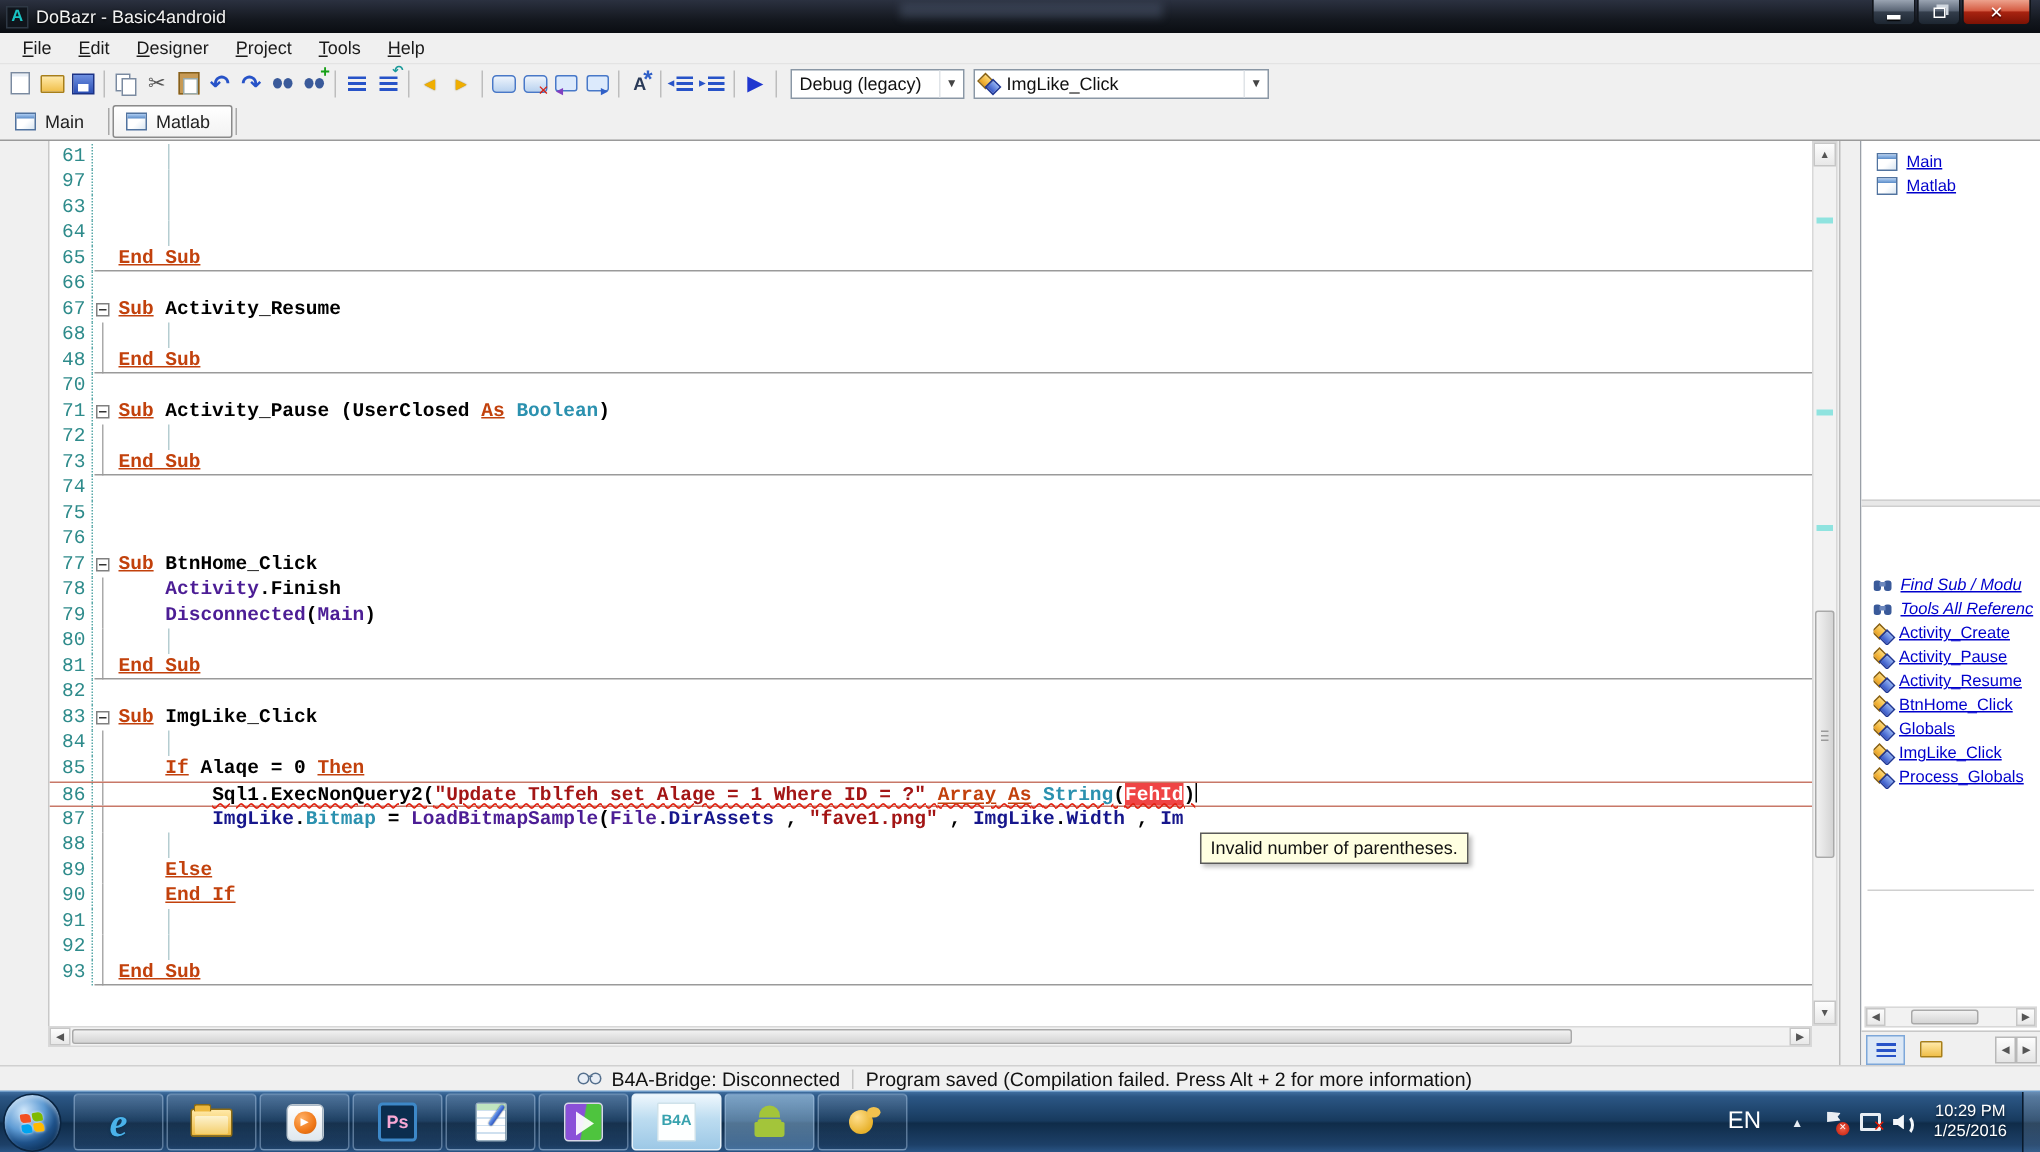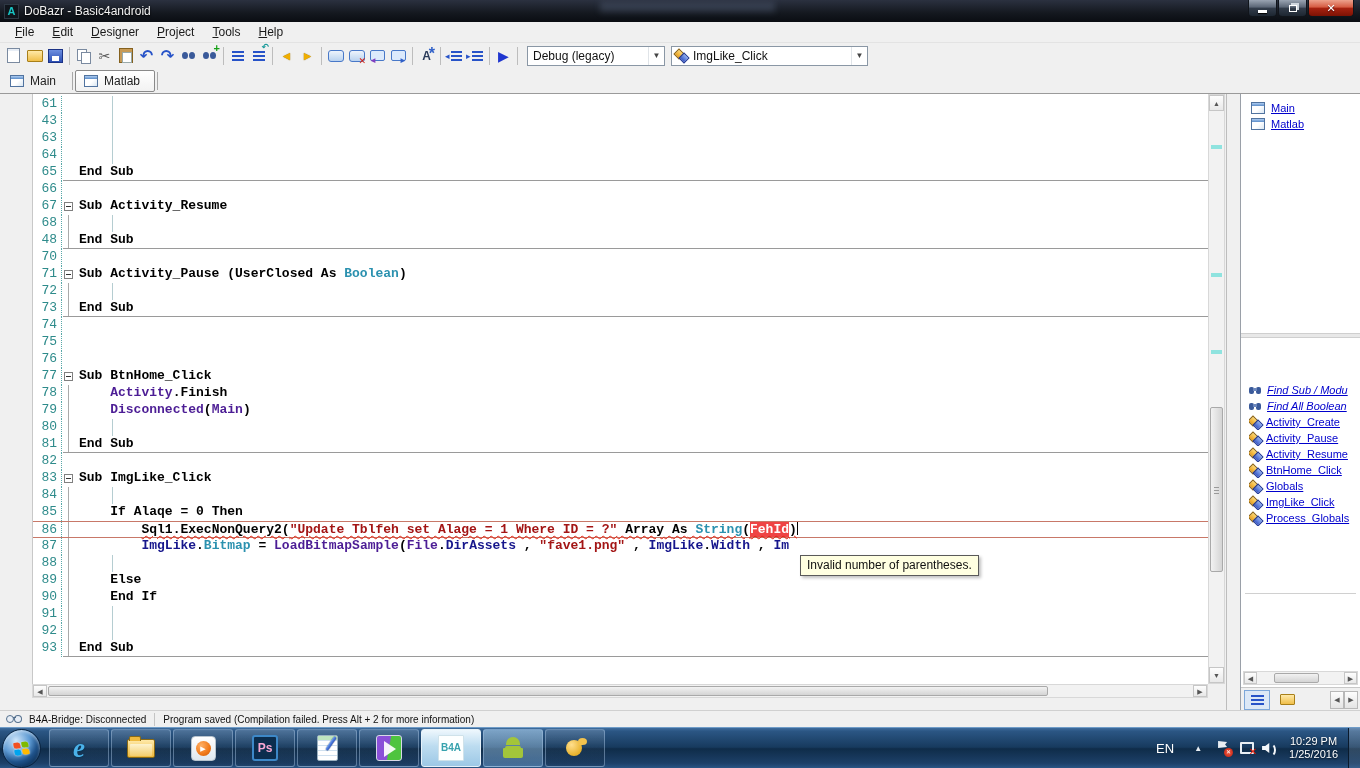--- a/index.html
+++ b/index.html
@@ -58,21 +58,21 @@
   .i-uncomment::after{content:"\25BA";position:absolute;right:1px;bottom:0;color:#3060c8;font-size:8px;}
   .i-font::before{content:"A";font:bold 12px/12px "Liberation Sans",sans-serif;color:#2a3a58;}
   .i-font::after{content:"*";position:absolute;right:1px;top:-1px;color:#3060c8;font-weight:bold;}
   .i-outdent::before,.i-indent::before{content:"";width:11px;height:10px;background:repeating-linear-gradient(#2753c8 0 2px,transparent 2px 4px);margin-left:4px;}
   .i-outdent::after{content:"\25C2";position:absolute;left:0;color:#2753c8;font-size:9px;}
   .i-indent::after{content:"\25B8";position:absolute;left:0;color:#2753c8;font-size:9px;}
   .i-run::before{content:"\25B6";color:#1f36cf;font-size:14px;}
   .combo{height:20px;border:1px solid #8a97a5;background:#fff;display:flex;align-items:center;font-size:12px;color:#111;margin-left:6px;position:relative;}
   .combo .val{flex:1;padding-left:5px;white-space:nowrap;overflow:hidden;}
   .combo .drop{width:16px;height:100%;display:flex;align-items:center;justify-content:center;color:#444;font-size:8px;border-left:1px solid #e0e4e8;}
-  .combo.build{width:138px;} .combo.subsel{width:197px;}
+  .combo.build{width:116px;} .combo.subsel{width:197px;}
   .icon-sub{width:13px;height:13px;position:relative;display:inline-block;flex:0 0 13px;margin-left:3px;}
   .icon-sub::before{content:"";position:absolute;left:0px;top:1px;width:6px;height:6px;background:linear-gradient(#ffd870,#e8a020);border:1px solid #8a6212;transform:rotate(45deg);}
   .icon-sub::after{content:"";position:absolute;right:0px;bottom:0px;width:6px;height:6px;background:linear-gradient(#8fb0f2,#3656c6);border:1px solid #1e3694;transform:rotate(45deg);}
 
   
   .tabrow{position:absolute;left:0;top:68px;width:100%;height:25px;background:#f0f0f0;display:flex;align-items:flex-end;padding-left:2px;}
   .tab{height:22px;display:flex;align-items:center;padding:0 14px 0 8px;font-size:12px;color:#222;margin-bottom:1px;}
   .tab.active{border:1px solid #8a8a8a;background:linear-gradient(#ffffff,#f2f2f2);border-radius:2px;}
   .tab-sep{width:1px;height:18px;background:#a8a8a8;margin:0 2px 3px 2px;}
   .icon-win{width:14px;height:12px;border:1px solid #51739f;background:linear-gradient(135deg,#ffffff 55%,#d9e6f2);margin-right:6px;flex:0 0 14px;}
@@ -84,21 +84,21 @@
   .crow{display:flex;height:17px;line-height:16px;position:relative;}
   .crow.cur{border-top:1px solid #c87868;border-bottom:1px solid #c87868;line-height:14px;}
   .crow.sep::after{content:"";position:absolute;left:30px;right:0;bottom:0;border-bottom:1px solid #9a9a9a;}
   .ln{width:28px;text-align:right;padding-right:4px;color:#2e8b8b;font:13px/16px "Liberation Mono","DejaVu Sans Mono",monospace;flex:0 0 28px;}
   .fold{width:14px;flex:0 0 14px;position:relative;border-left:1px dotted #58a8a8;}
   .fbox{position:absolute;left:2px;top:4px;width:9px;height:9px;border:1px solid #808080;background:#fff;}
   .fbox::after{content:"";position:absolute;left:1px;right:1px;top:3px;border-top:1px solid #333;}
   .gline{position:absolute;left:6px;top:0;bottom:0;width:1px;background:#aaa;}
   .ct{font:bold 13px/16px "Liberation Mono","DejaVu Sans Mono",monospace;white-space:pre;position:relative;padding-left:4px;flex:1;color:#000;}
   .ig{position:absolute;left:37px;top:0;bottom:0;width:1px;background:#b5cdd1;}
-  .tk-k{color:#000000;} .tk-t{color:#2b91af;} .tk-o{color:#4c1d95;} .tk-s{color:#a31515;} .tk-n{color:#16168c;} .tk-p{color:#000;}
+  .tk-k{color:#c2410c;text-decoration:underline;} .tk-t{color:#2b91af;} .tk-o{color:#4c1d95;} .tk-s{color:#a31515;} .tk-n{color:#16168c;} .tk-p{color:#000;}
   .tk-sel{background:#ef4444;color:#fff;}
   .sq{text-decoration:underline;text-decoration-style:wavy;text-decoration-color:#e02010;text-decoration-thickness:1px;text-underline-offset:2px;}
   .caret{display:inline-block;width:1.5px;height:13px;background:#000;vertical-align:-2px;}
   .tooltip{position:absolute;left:800px;top:461px;background:#ffffe1;border:1px solid #5a5a5a;padding:2px 6px 3px 6px;font-size:12px;color:#111;white-space:nowrap;box-shadow:2px 2px 3px rgba(0,0,0,.25);z-index:30;}
 
   
   .vsb{position:absolute;left:1208px;top:0;width:17px;height:590px;background:#f2f2f2;border:1px solid #d8d8d8;}
   .sb-btn{position:absolute;left:0;width:15px;height:16px;background:linear-gradient(#fdfdfd,#e8e8e8);border:1px solid #c6c6c6;color:#555;font-size:7px;text-align:center;line-height:15px;}
   .vsb .up{top:0;} .vsb .down{bottom:0;}
   .vsb-thumb{position:absolute;left:1px;top:312px;width:13px;height:165px;background:linear-gradient(90deg,#f2f2f2,#d4d4d4);border:1px solid #a9a9a9;border-radius:2px;}
@@ -132,21 +132,21 @@
   .rp-hsb .thumb{position:absolute;left:30px;top:1px;width:45px;height:10px;background:linear-gradient(#f2f2f2,#d4d4d4);border:1px solid #a9a9a9;border-radius:2px;}
   .rp-bottom{position:absolute;left:1241px;top:593px;width:119px;height:24px;background:#f0f0f0;display:flex;align-items:center;padding-left:3px;border-top:1px solid #c8c8c8;}
   .rb-btn{width:26px;height:20px;display:flex;align-items:center;justify-content:center;margin-right:4px;border:1px solid transparent;}
   .rb-btn.pressed{background:#dce8f6;border:1px solid #7da7d9;}
   .ico-lines{width:13px;height:10px;background:repeating-linear-gradient(#2753c8 0 2px,transparent 2px 4px);}
   .ico-folder{width:15px;height:11px;background:linear-gradient(#ffe9a8,#f0bf4a);border:1px solid #a87f18;border-radius:1px;}
   .rb-pager{margin-left:auto;display:flex;margin-right:2px;}
   .pg-btn{width:14px;height:18px;border:1px solid #b8b8b8;background:linear-gradient(#fdfdfd,#e4e4e4);color:#555;font-size:7px;display:flex;align-items:center;justify-content:center;}
 
   
-  .statusbar{position:absolute;left:0;top:710px;width:100%;height:17px;background:#f0f0f0;border-top:1px solid #d0d0d0;display:flex;align-items:center;font-size:10px;color:#111;}
+  .statusbar{position:absolute;left:0;top:710px;width:100%;height:17px;background:#f0f0f0;border-top:1px solid #d0d0d0;display:flex;align-items:center;font-size:13px;color:#111;justify-content:center;}
   .bridge-icon{width:17px;height:10px;position:relative;margin:0 6px 0 6px;flex:0 0 17px;}
   .bridge-icon::before{content:"";position:absolute;left:0;top:1px;width:6px;height:6px;border:1px solid #55708e;border-radius:50%;background:#e8eef6;box-shadow:8px 0 0 -1px #e8eef6,8px 0 0 0 #55708e;}
   .bridge-icon::after{content:"";position:absolute;left:7px;top:3px;width:3px;height:1px;background:#55708e;}
   .st-sep{width:1px;height:13px;background:#c4c4c4;margin:0 8px;}
 
   
   .taskbar{position:absolute;left:0;top:727px;width:100%;height:41px;
     background:linear-gradient(#3f6d9e 0%,#2b5684 8%,#173a5e 48%,#0f2c49 52%,#1d4068 88%,#2a5585 100%);
     border-top:1px solid #6f9cc8;display:flex;align-items:center;}
   .start-orb{width:39px;height:39px;border-radius:50%;margin:0 8px 0 2px;position:relative;flex:0 0 39px;
@@ -175,21 +175,21 @@
   .ai-kmp::before{content:"";position:absolute;left:7px;top:5px;border-left:12px solid #fff;border-top:8px solid transparent;border-bottom:8px solid transparent;opacity:.92;}
   .ai-b4a{width:26px;height:26px;background:#fdffff;border:1px solid #cfe2ea;color:#37a2ae;font:bold 10px/24px "Liberation Sans",sans-serif;text-align:center;border-radius:1px;}
   .ai-android{width:26px;height:26px;position:relative;}
   .ai-android::before{content:"";position:absolute;left:6px;top:2px;width:14px;height:8px;background:#a3c53a;border-radius:7px 7px 0 0;}
   .ai-android::after{content:"";position:absolute;left:5px;top:11px;width:16px;height:12px;background:#a3c53a;border-radius:2px 2px 3px 3px;box-shadow:-3px 1px 0 -1px #a3c53a,3px 1px 0 -1px #a3c53a;}
   .ai-nero{width:24px;height:22px;position:relative;}
   .ai-nero::before{content:"";position:absolute;left:3px;top:3px;width:16px;height:16px;border-radius:50%;background:radial-gradient(circle at 35% 30%,#ffdf8e,#e8b22c 70%);}
   .ai-nero::after{content:"";position:absolute;right:0;top:1px;width:9px;height:7px;border-radius:50% 50% 50% 0;background:#f2c24e;}
 
   .tray{margin-left:auto;display:flex;align-items:center;height:100%;color:#fff;}
-  .tray-lang{font-size:13px;padding:0 10px;}
+  .tray-lang{font-size:16px;padding:0 10px;}
   .tray-up{font-size:8px;padding:0 10px;color:#e8eef4;}
   .tray-ico{position:relative;width:17px;height:16px;margin:0 3px;}
   .t-flag::before{content:"";position:absolute;left:3px;top:1px;width:9px;height:7px;background:#f4f7fa;clip-path:polygon(0 0,100% 15%,78% 50%,100% 85%,0 100%);opacity:.95;}
   .t-flag::after{content:"\2715";position:absolute;right:-1px;bottom:-1px;width:9px;height:9px;background:radial-gradient(#f06048,#c01808);border-radius:50%;color:#fff;font-size:6px;line-height:9px;text-align:center;}
   .t-net::before{content:"";position:absolute;left:2px;top:2px;width:10px;height:8px;border:2px solid #e8eef4;border-radius:1px;}
   .t-net::after{content:"\2715";position:absolute;right:-2px;bottom:-1px;color:#e81800;font:bold 10px/10px "DejaVu Sans",sans-serif;}
   .t-vol::before{content:"";position:absolute;left:1px;top:3px;width:9px;height:10px;background:#f4f7fa;clip-path:polygon(0 30%,35% 30%,80% 0,80% 100%,35% 70%,0 70%);}
   .t-vol::after{content:"";position:absolute;right:2px;top:3px;width:7px;height:10px;border:2px solid transparent;border-right:2px solid #f4f7fa;border-radius:50%;}
   .tray-clock{font-size:11px;line-height:13px;text-align:center;padding:0 10px 0 8px;text-shadow:0 1px 2px #02101e;}
   .show-desktop{width:12px;height:100%;border-left:1px solid #0a1a2c;background:linear-gradient(rgba(255,255,255,.22),rgba(255,255,255,.06));}
@@ -283,21 +283,21 @@
     </div>
 
   <div class="main">
     <div class="code-area">
         <div class="crow">
           <span class="ln">61</span>
           <span class="fold"></span>
           <span class="ct"><span class="ig"></span></span>
         </div>
         <div class="crow">
-          <span class="ln">43</span>
+          <span class="ln">97</span>
           <span class="fold"></span>
           <span class="ct"><span class="ig"></span></span>
         </div>
         <div class="crow">
           <span class="ln">63</span>
           <span class="fold"></span>
           <span class="ct"><span class="ig"></span></span>
         </div>
         <div class="crow">
           <span class="ln">64</span>
@@ -524,21 +524,21 @@
           </div>
         </div>
       <div class="rp-divider"></div>
       <div class="rp-list" id="rp-list">
           <div class="rp-item it">
             <span class="icon-binoc"></span>
             <span class="lbl">Find Sub / Modu</span>
           </div>
           <div class="rp-item it">
             <span class="icon-binoc"></span>
-            <span class="lbl">Find All Boolean</span>
+            <span class="lbl">Tools All Referenc</span>
           </div>
           <div class="rp-item">
             <span class="icon-sub"></span>
             <span class="lbl">Activity_Create</span>
           </div>
           <div class="rp-item">
             <span class="icon-sub"></span>
             <span class="lbl">Activity_Pause</span>
           </div>
           <div class="rp-item">

